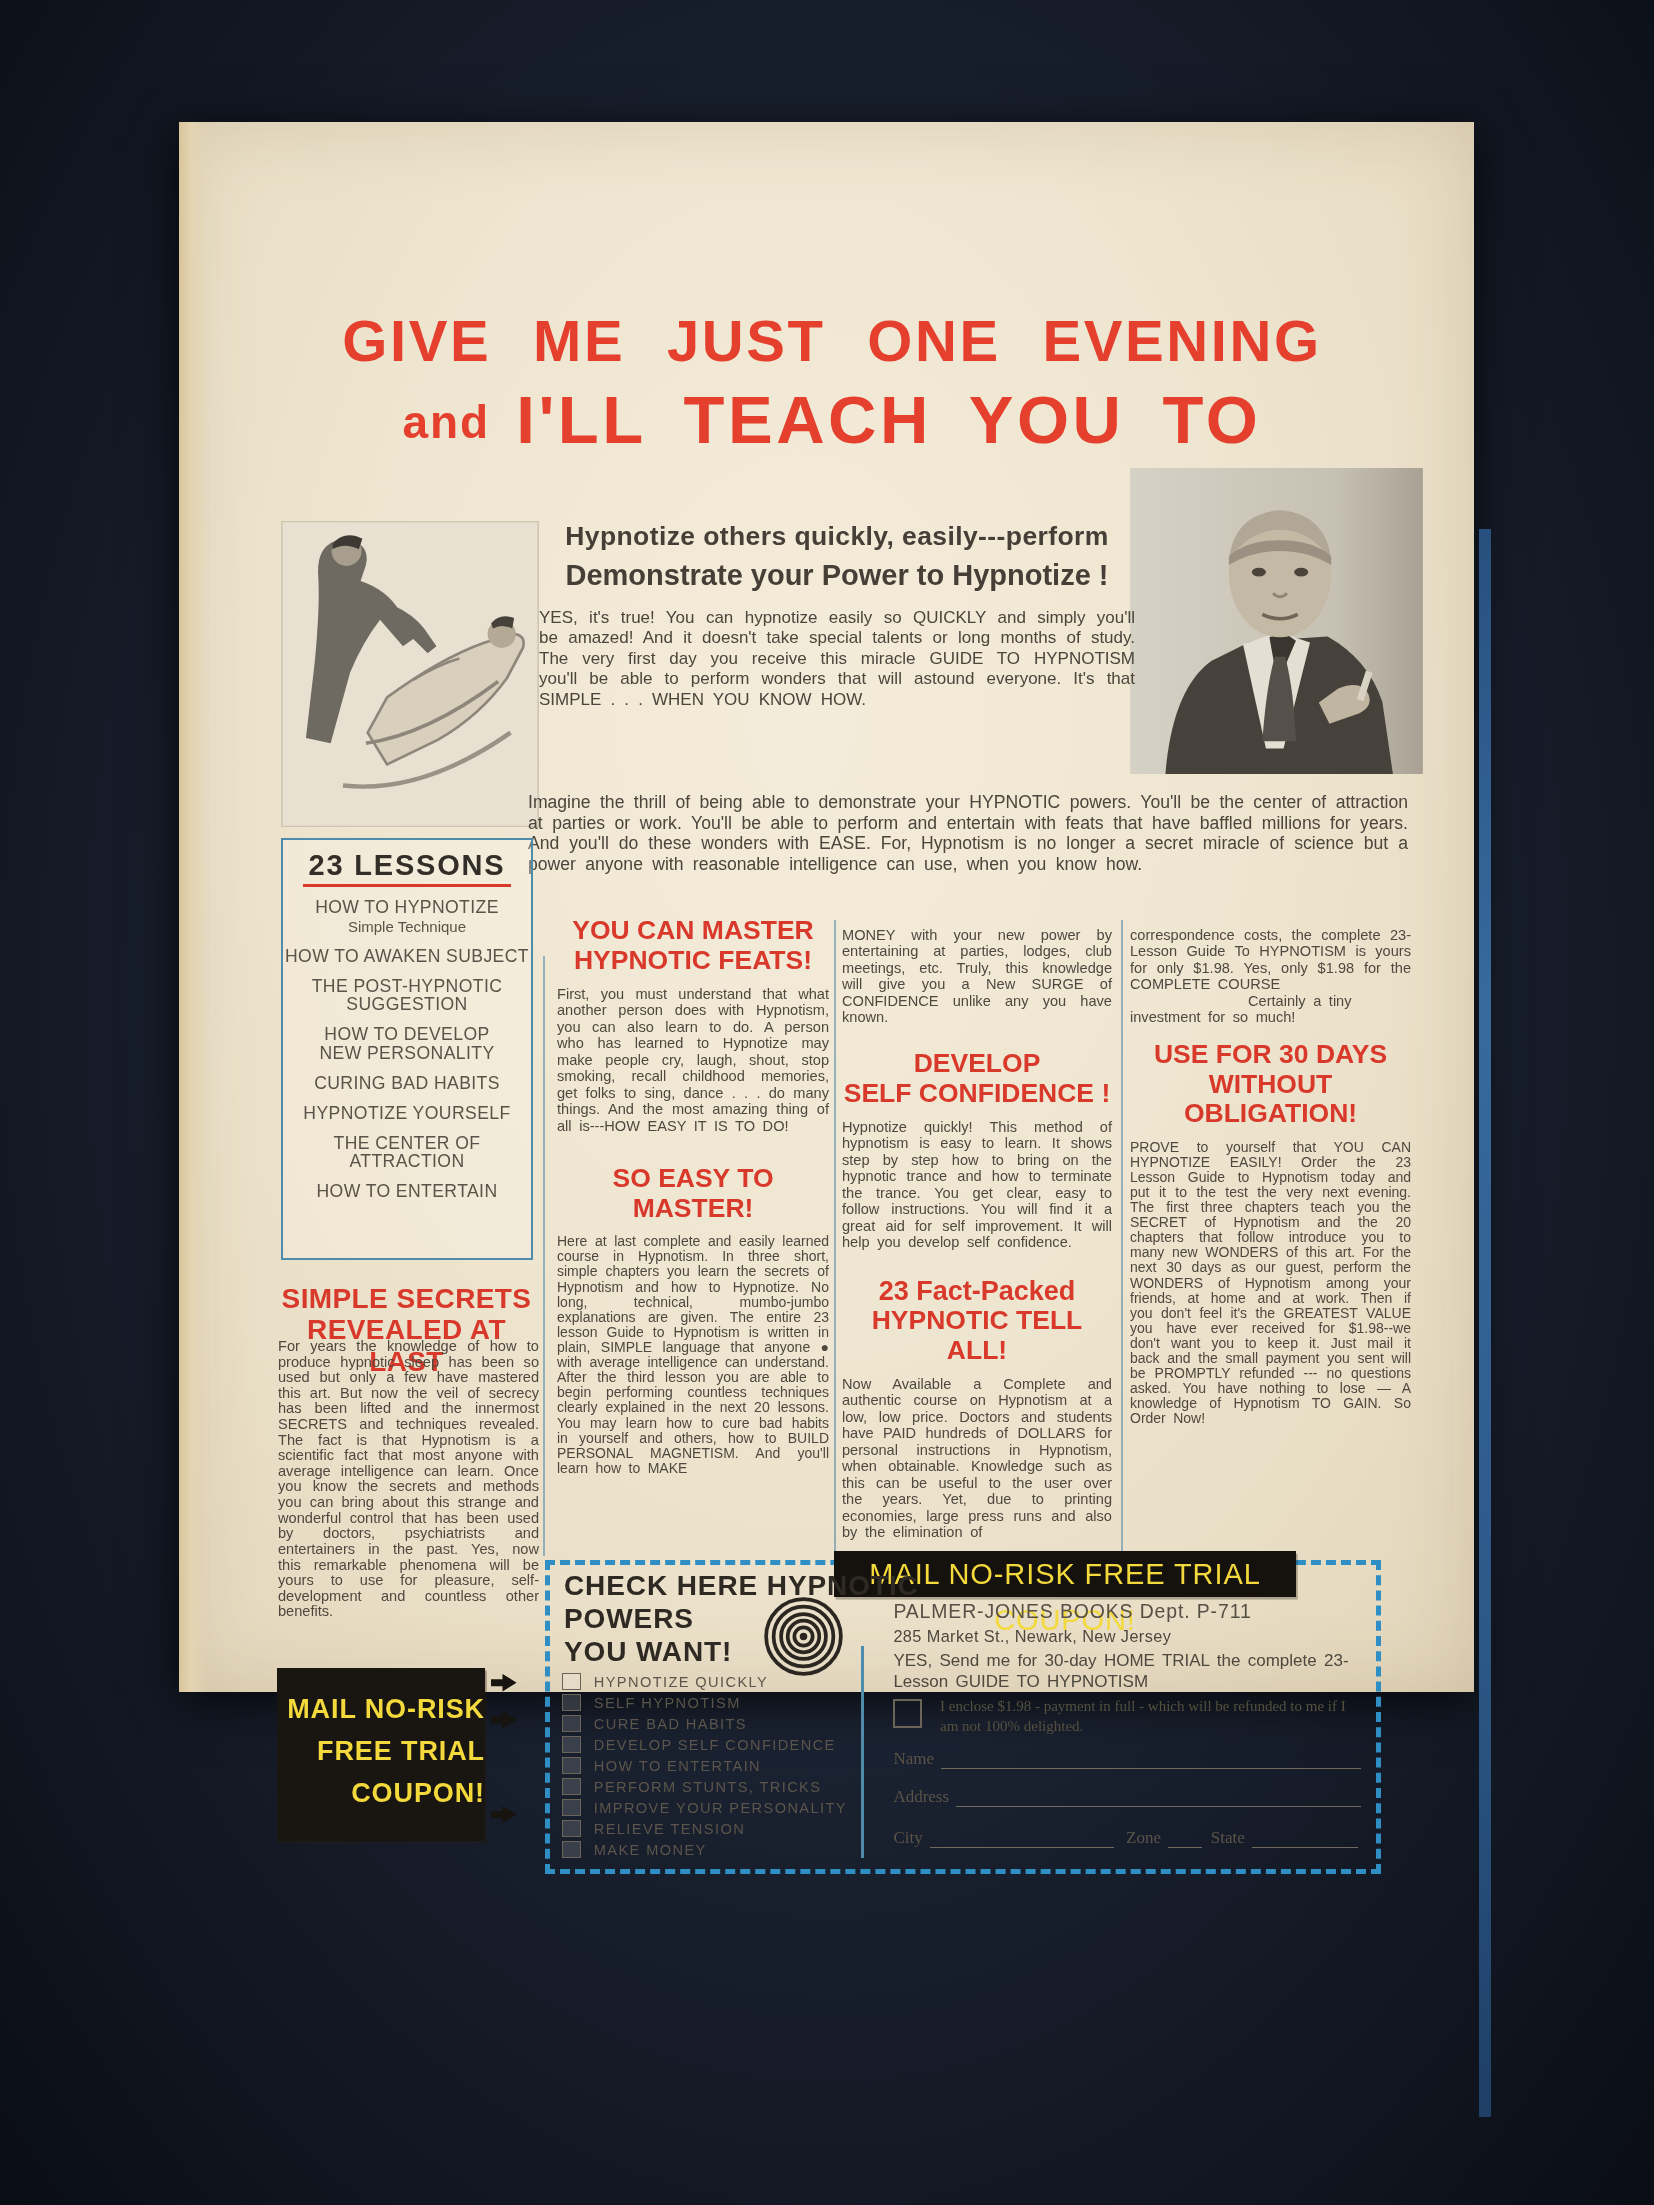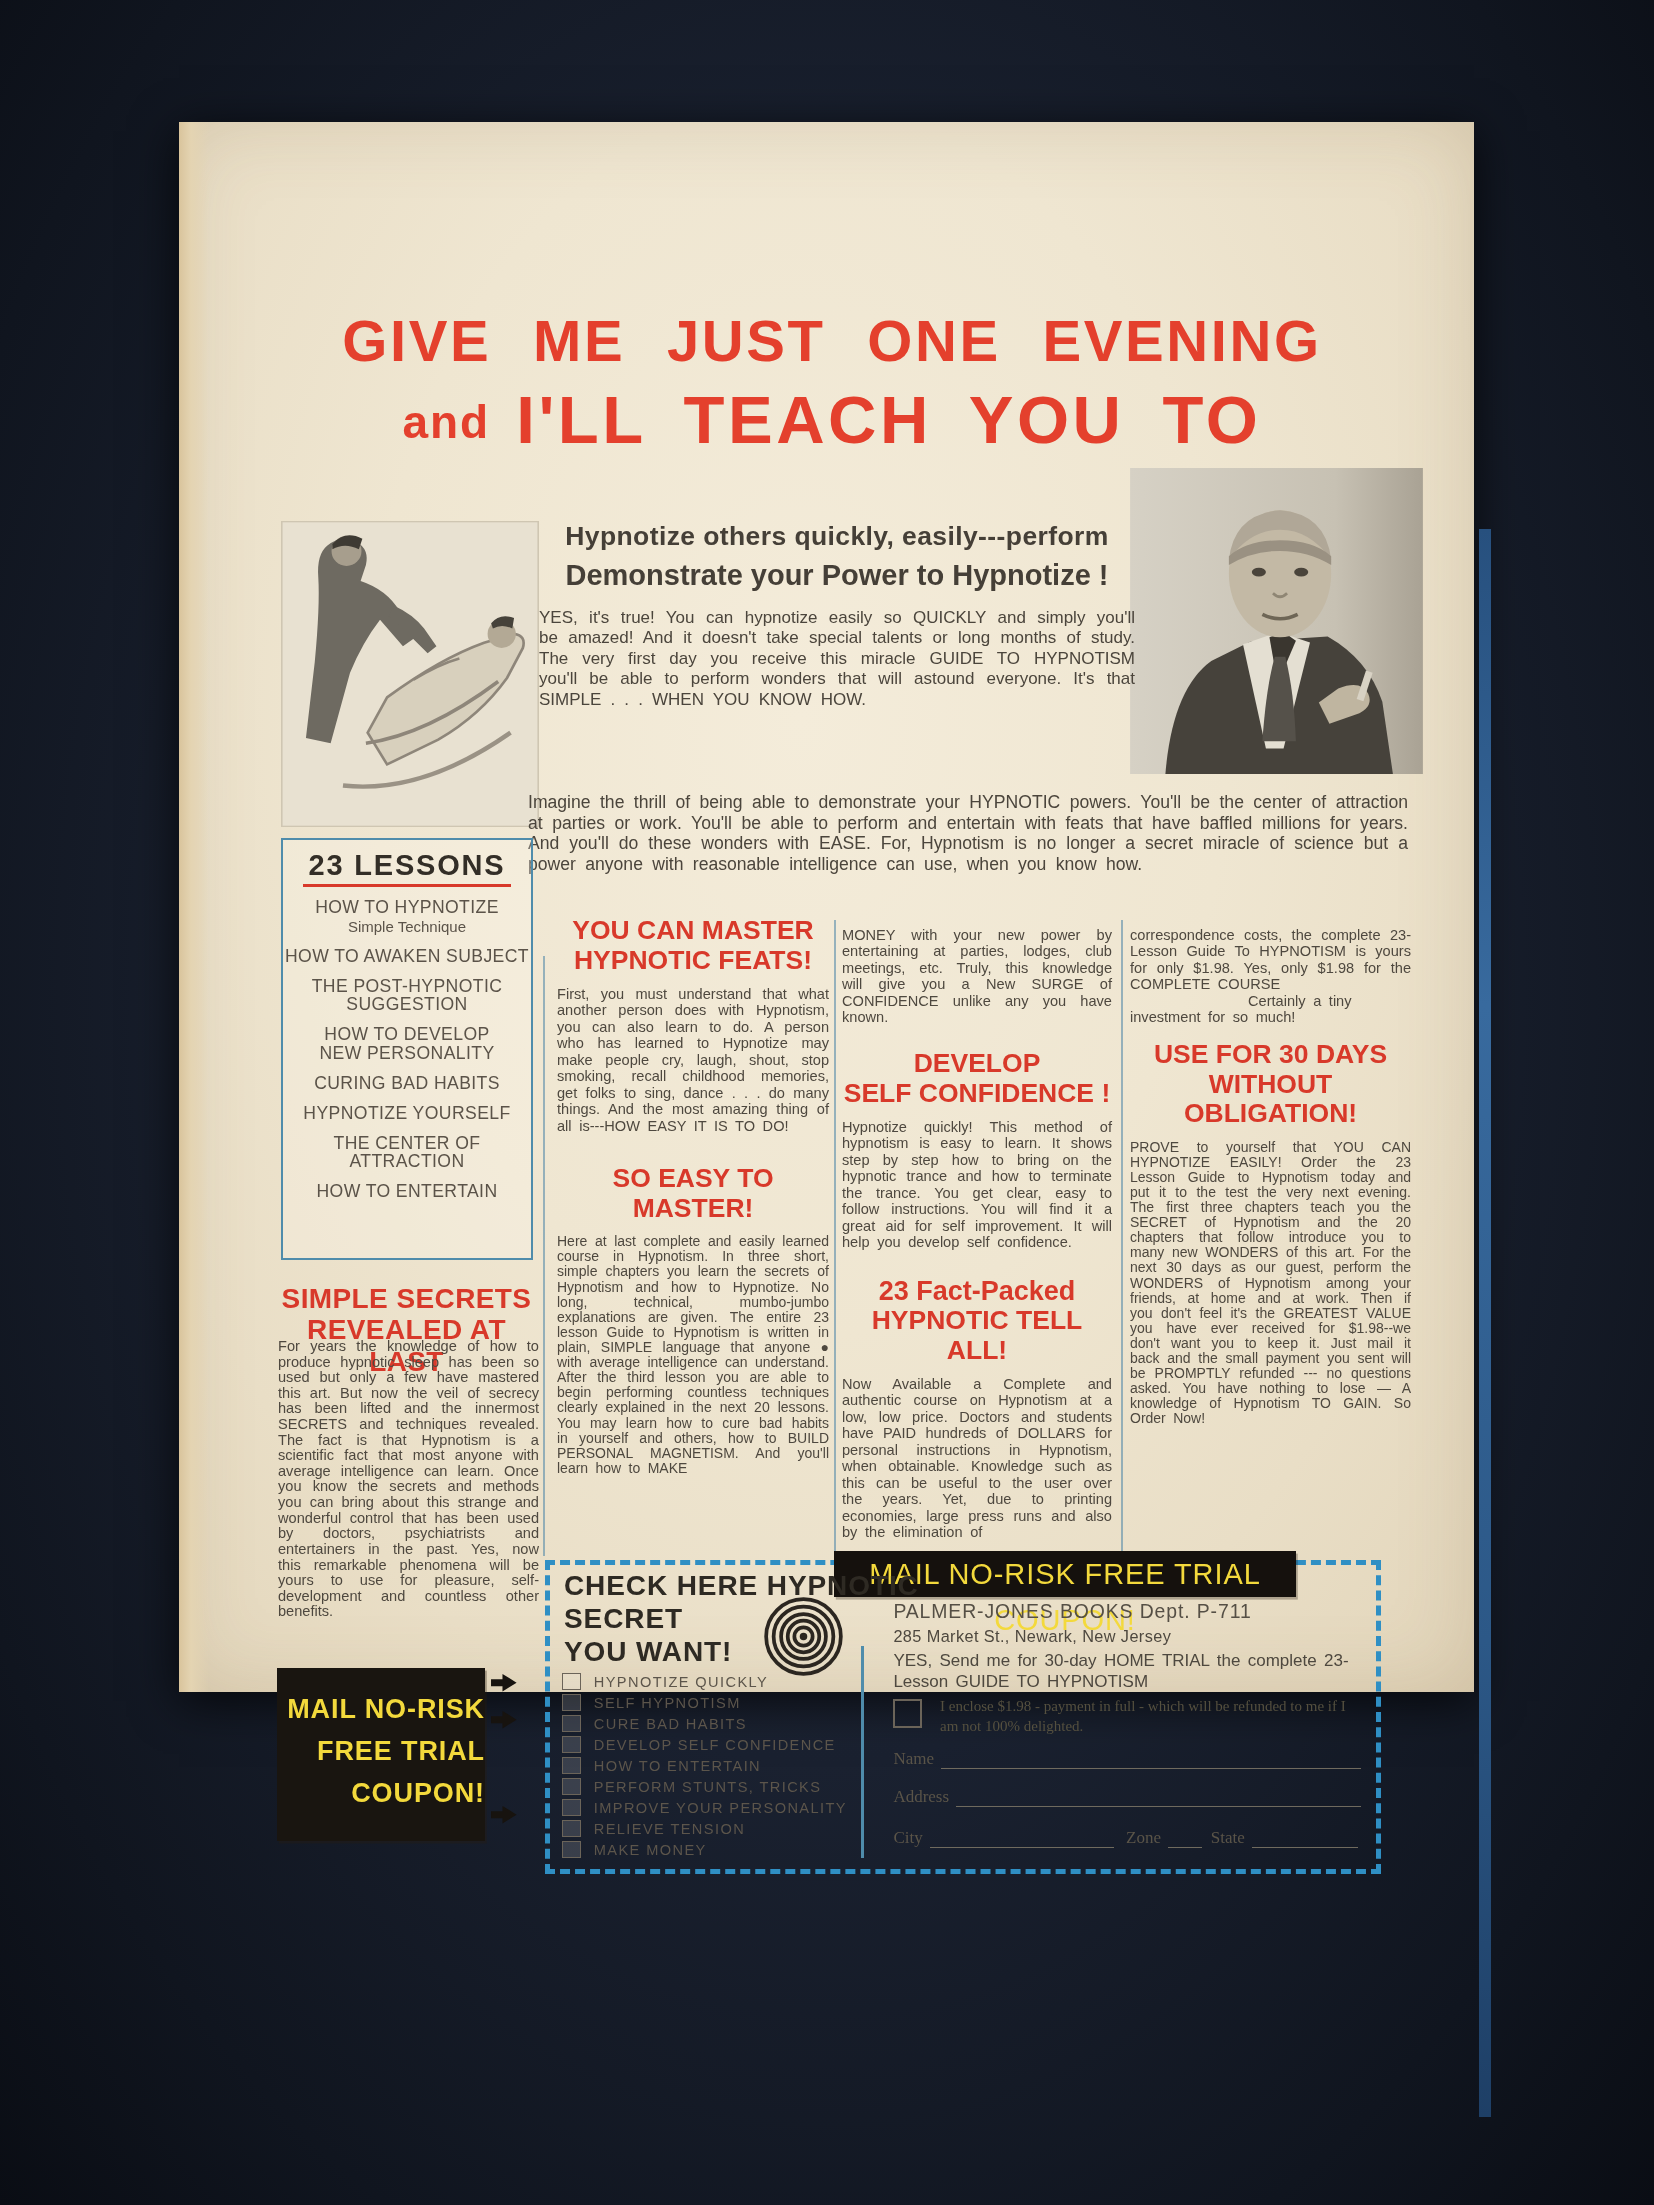--- a/index.html
+++ b/index.html
@@ -224,21 +224,21 @@
       <div class="rh">OBLIGATION!</div>
       <div class="gap"></div>
       <div class="p" style="font-size:14px;line-height:1.08;">PROVE to yourself that YOU CAN HYPNOTIZE EASILY! Order the 23 Lesson Guide to Hypnotism today and put it to the test the very next evening. The first three chapters teach you the SECRET of Hypnotism and the 20 chapters that follow introduce you to many new WONDERS of this art. For the next 30 days as our guest, perform the WONDERS of Hypnotism among your friends, at home and at work. Then if you don't feel it's the GREATEST VALUE you have ever received for $1.98--we don't want you to keep it. Just mail it back and the small payment you sent will be PROMPTLY refunded --- no questions asked. You have nothing to lose — A knowledge of Hypnotism TO GAIN. So Order Now!</div>
     </div>
 
     <div class="coupon">
       <div class="bar">MAIL NO-RISK FREE TRIAL COUPON!</div>
 
       <div class="chkhead">
         <div>CHECK HERE HYPNOTIC</div>
-        <div>SECRET</div>
+        <div>POWERS</div>
         <div>YOU WANT!</div>
       </div>
 
       <svg class="spiral" viewBox="0 0 100 100">
         <g fill="none" stroke="#2b2620" stroke-width="4.5">
           <circle cx="50" cy="50" r="45"></circle>
             <circle cx="50" cy="50" r="36"></circle>
             <circle cx="50" cy="50" r="27"></circle>
           <circle cx="50" cy="50" r="19"></circle>
             <circle cx="50" cy="50" r="11"></circle>

